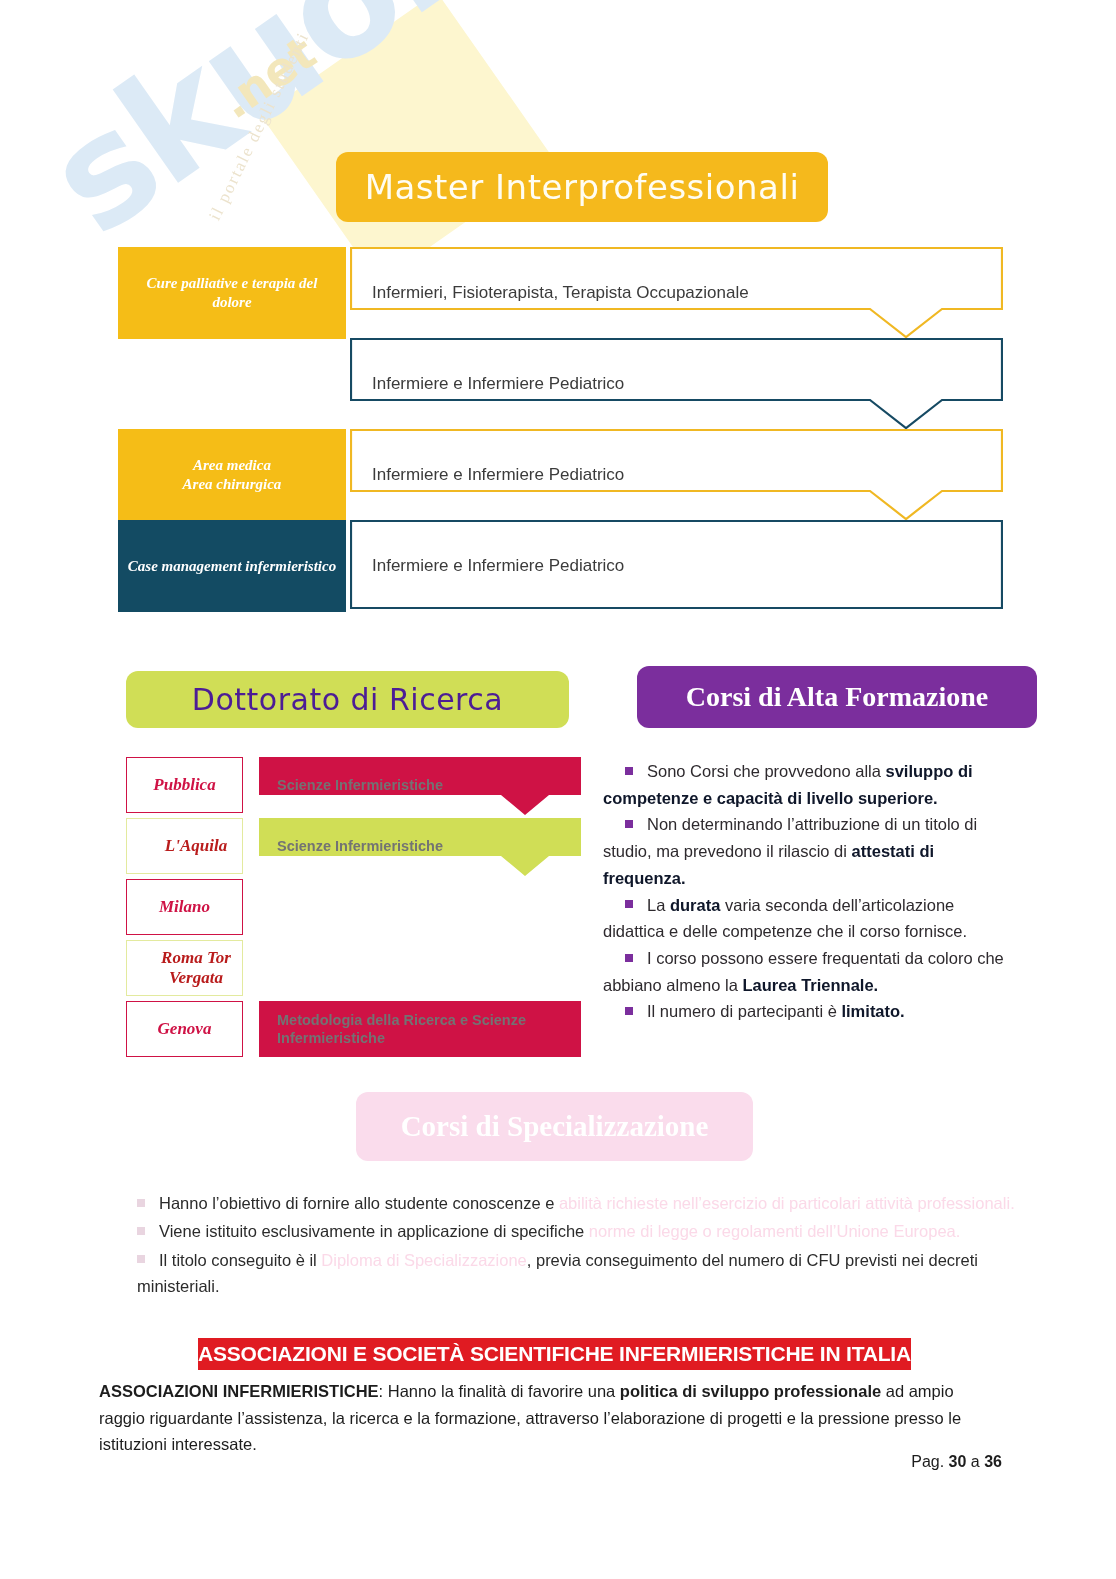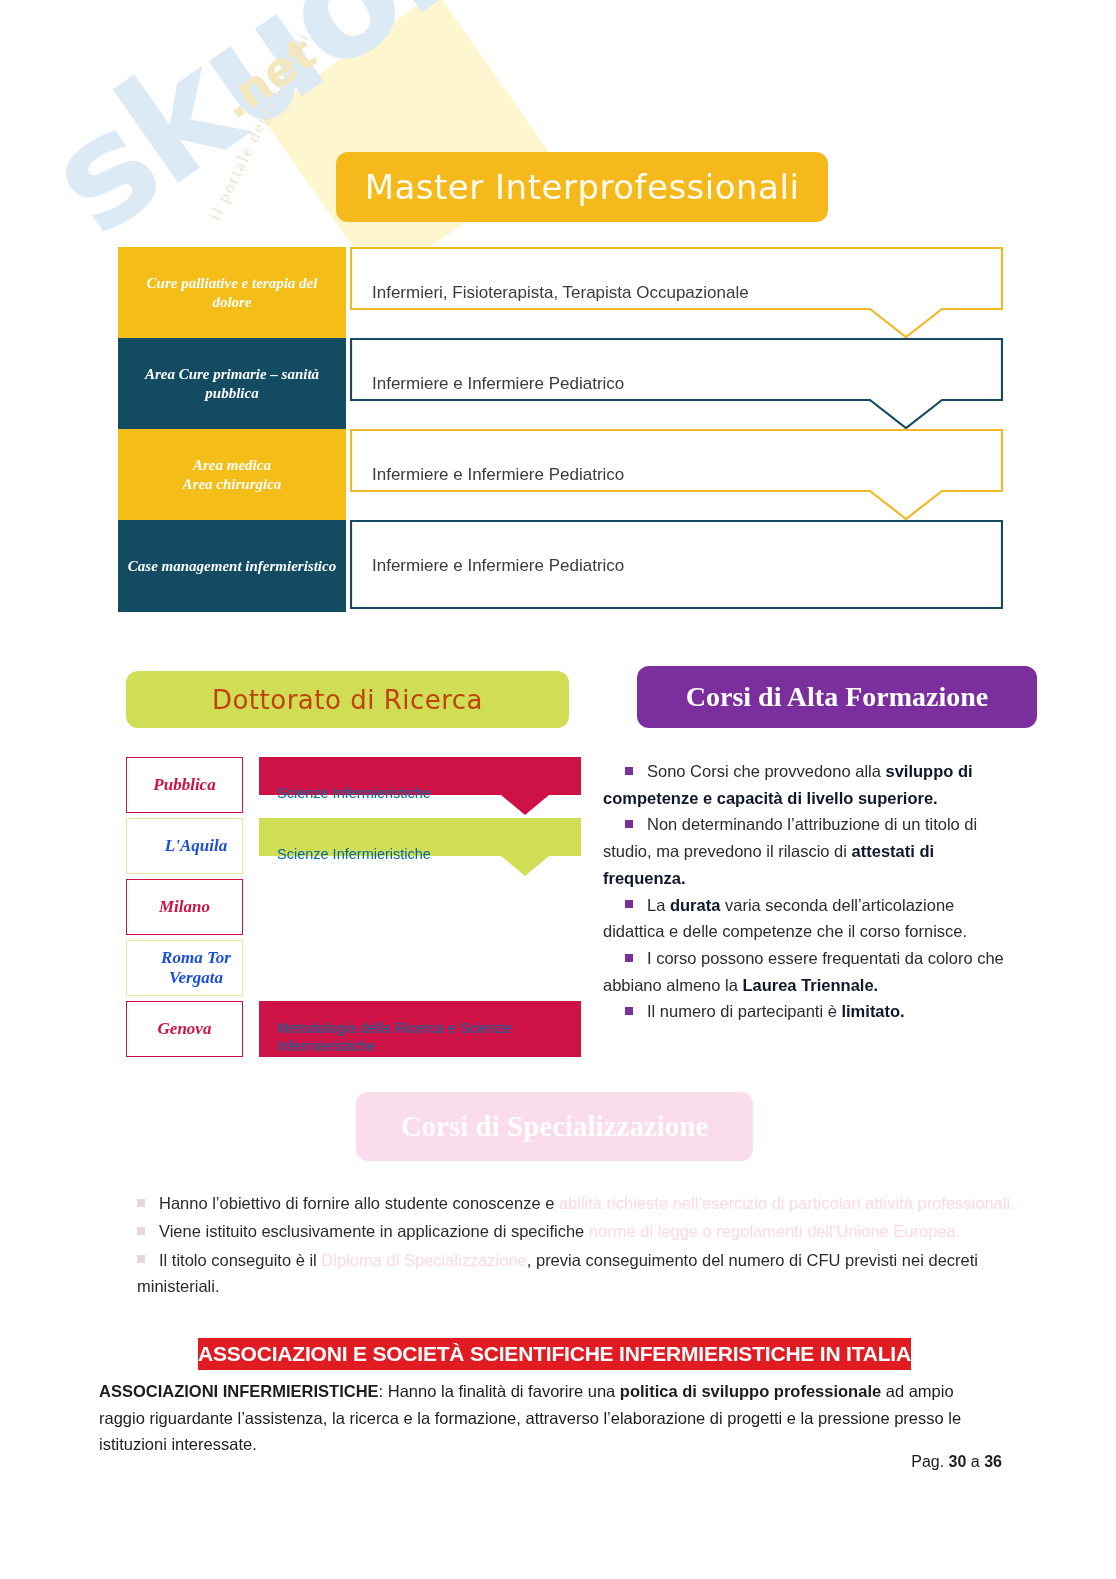--- a/index.html
+++ b/index.html
@@ -47,21 +47,21 @@
   .banner-master{
     left:336px;top:152px;width:492px;height:70px;
     background:#f5b91c;
     font-family:"DejaVu Sans", sans-serif;
     font-size:34px;color:#fffdf2;letter-spacing:.5px;
   }
   .banner-dott{
     left:126px;top:671px;width:443px;height:57px;
     background:#d0de56;
     font-family:"DejaVu Sans", sans-serif;
-    font-size:26px;color:#c2410c;letter-spacing:.5px;
+    font-size:30px;color:#4c1d95;letter-spacing:.5px;
   }
   .banner-caf{
     left:637px;top:666px;width:400px;height:62px;
     background:#7b2e9d;
     font-family:"Liberation Serif", serif;font-weight:700;
     font-size:28px;color:#ffffff;
   }
   .banner-spec{
     left:356px;top:1092px;width:397px;height:69px;
     background:#fadcec;
@@ -96,26 +96,26 @@
   
   .dott{position:absolute;left:126px;top:757px;width:455px;height:303px;}
   .drow{position:absolute;left:0;width:455px;height:60px;}
   .dcity{
     position:absolute;left:0;top:0;width:117px;height:56px;
     background:#ffffff;border:1.6px solid #cf1245;box-sizing:border-box;
     display:flex;align-items:center;justify-content:center;text-align:center;
     font-family:"Liberation Serif", serif;font-style:italic;font-weight:700;
     font-size:17px;color:#cf1245;line-height:1.15;padding:0 4px;
   }
-  .dcity.green{border-color:#e3ea9e;color:#1d4ed8;padding-left:27px;}
+  .dcity.green{border-color:#e3ea9e;color:#b91c1c;padding-left:27px;}
   .darea{position:absolute;left:133px;top:0;width:322px;height:56px;}
   .darea svg{position:absolute;left:0;top:0;}
   .dtext{
-    position:absolute;left:18px;top:8px;height:56px;display:flex;align-items:center;
-    font-size:14.5px;color:#0369a1;line-height:1.25;font-weight:400;
+    position:absolute;left:18px;top:0;height:56px;display:flex;align-items:center;
+    font-size:14.5px;color:#737373;line-height:1.25;font-weight:700;
   }
 
   
   .caf-list{position:absolute;left:603px;top:758px;width:412px;}
   .caf-li{
     position:relative;font-size:16.5px;line-height:1.62;color:#2e2a2e;
     margin-bottom:0;text-indent:0;padding-left:0;
   }
   .caf-li .bl{display:inline-block;width:8px;height:8px;background:#7b2e9d;margin-right:14px;
     vertical-align:middle;position:relative;top:-2px;margin-left:22px;}
@@ -162,21 +162,20 @@
         <div class="mlabel lab-yellow">Cure palliative e terapia del dolore</div>
         <div class="mbox">
           <svg width="653" height="92" viewBox="0 0 653 92">
             <path d="M1,1 H652 V62 L592,62 L556,90 L520,62 L1,62 Z" fill="#ffffff" stroke="#f0b823" stroke-width="2.2"></path>
           </svg>
           <div class="mtext">Infermieri, Fisioterapista, Terapista Occupazionale</div>
         </div>
       </div>
 
       <div class="mrow" style="top:91px;">
-        <div class="mlabel lab-navy">Area Cure primarie – sanità pubblica</div>
         <div class="mbox">
           <svg width="653" height="92" viewBox="0 0 653 92">
             <path d="M1,1 H652 V62 L592,62 L556,90 L520,62 L1,62 Z" fill="#ffffff" stroke="#164a63" stroke-width="2.2"></path>
           </svg>
           <div class="mtext">Infermiere e Infermiere Pediatrico</div>
         </div>
       </div>
 
       <div class="mrow" style="top:182px;">
         <div class="mlabel lab-yellow" style="white-space:pre-line;">Area medica

